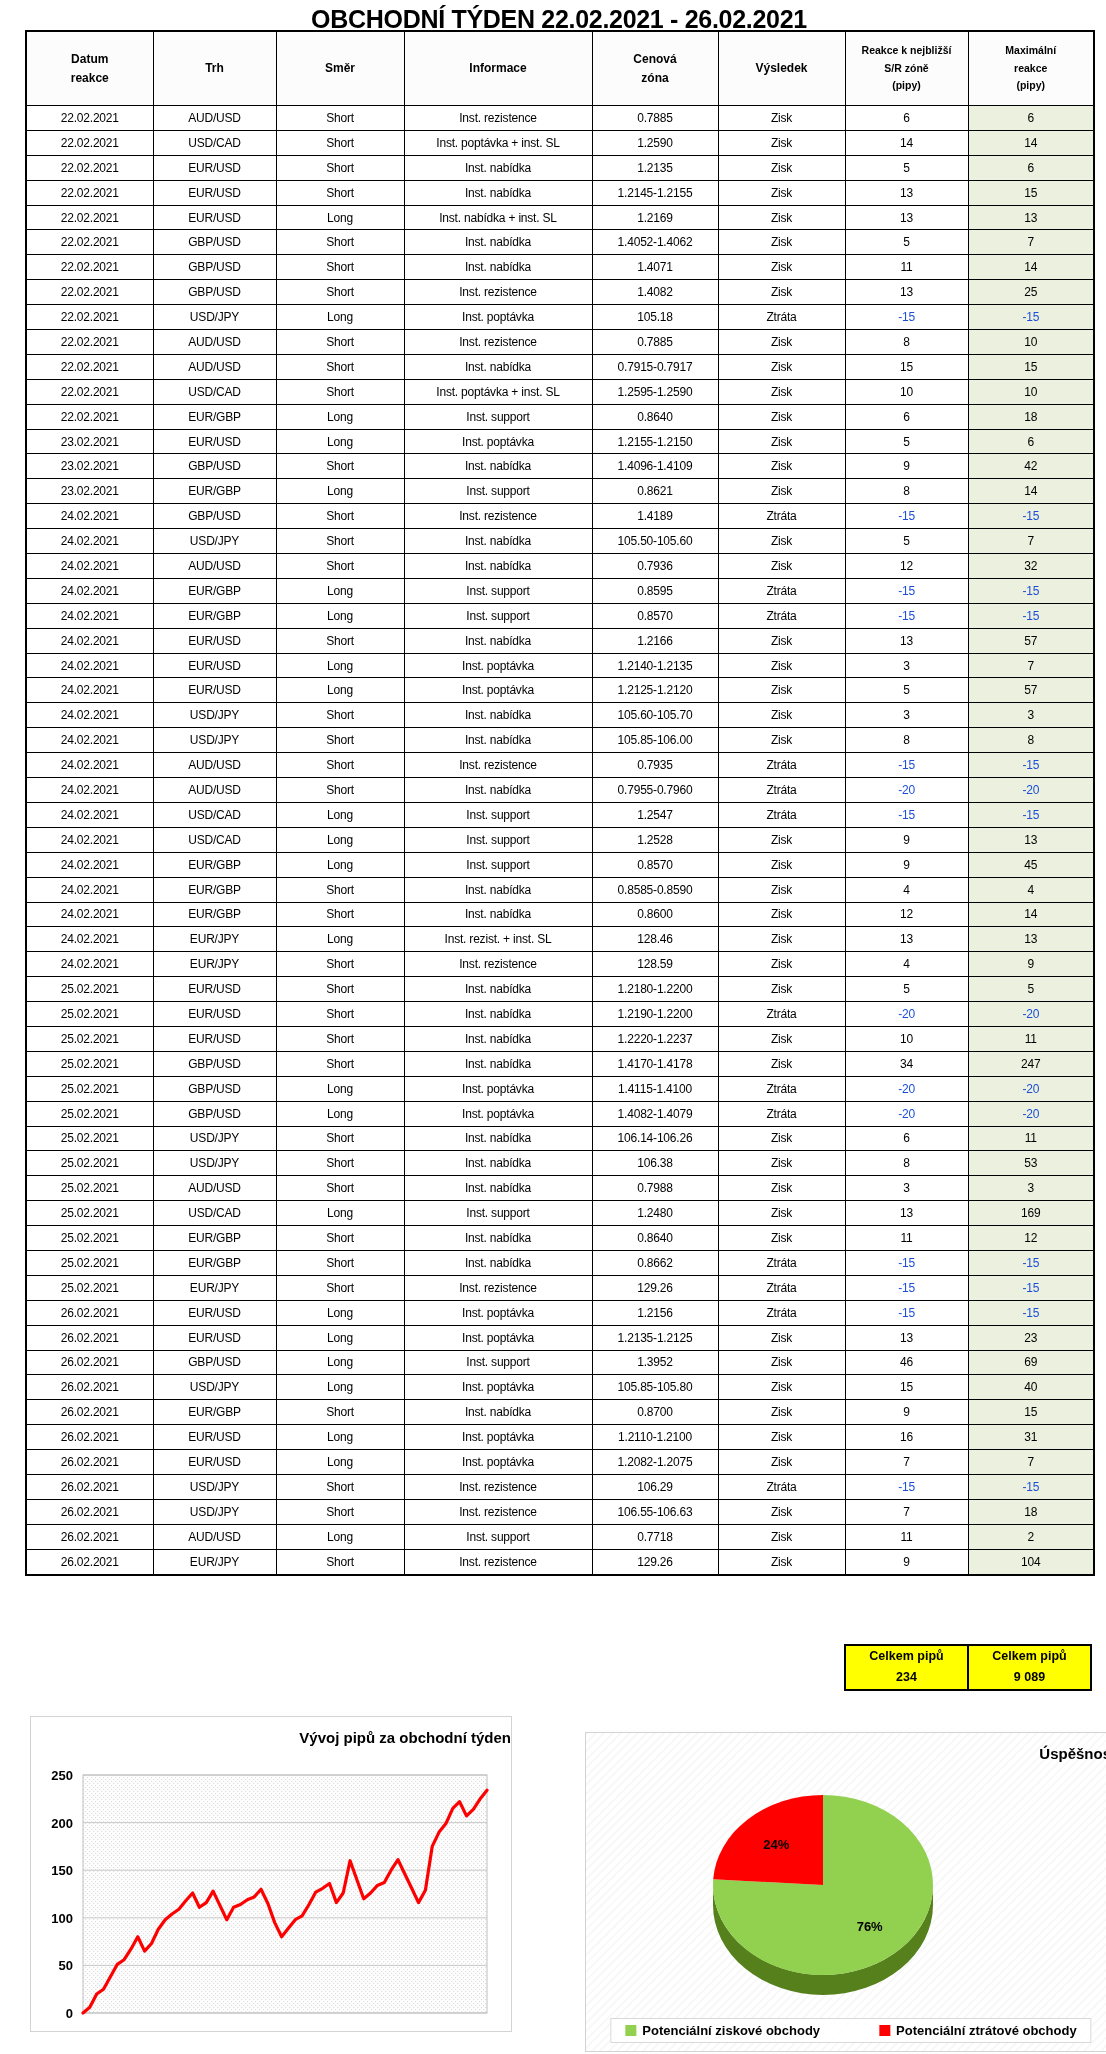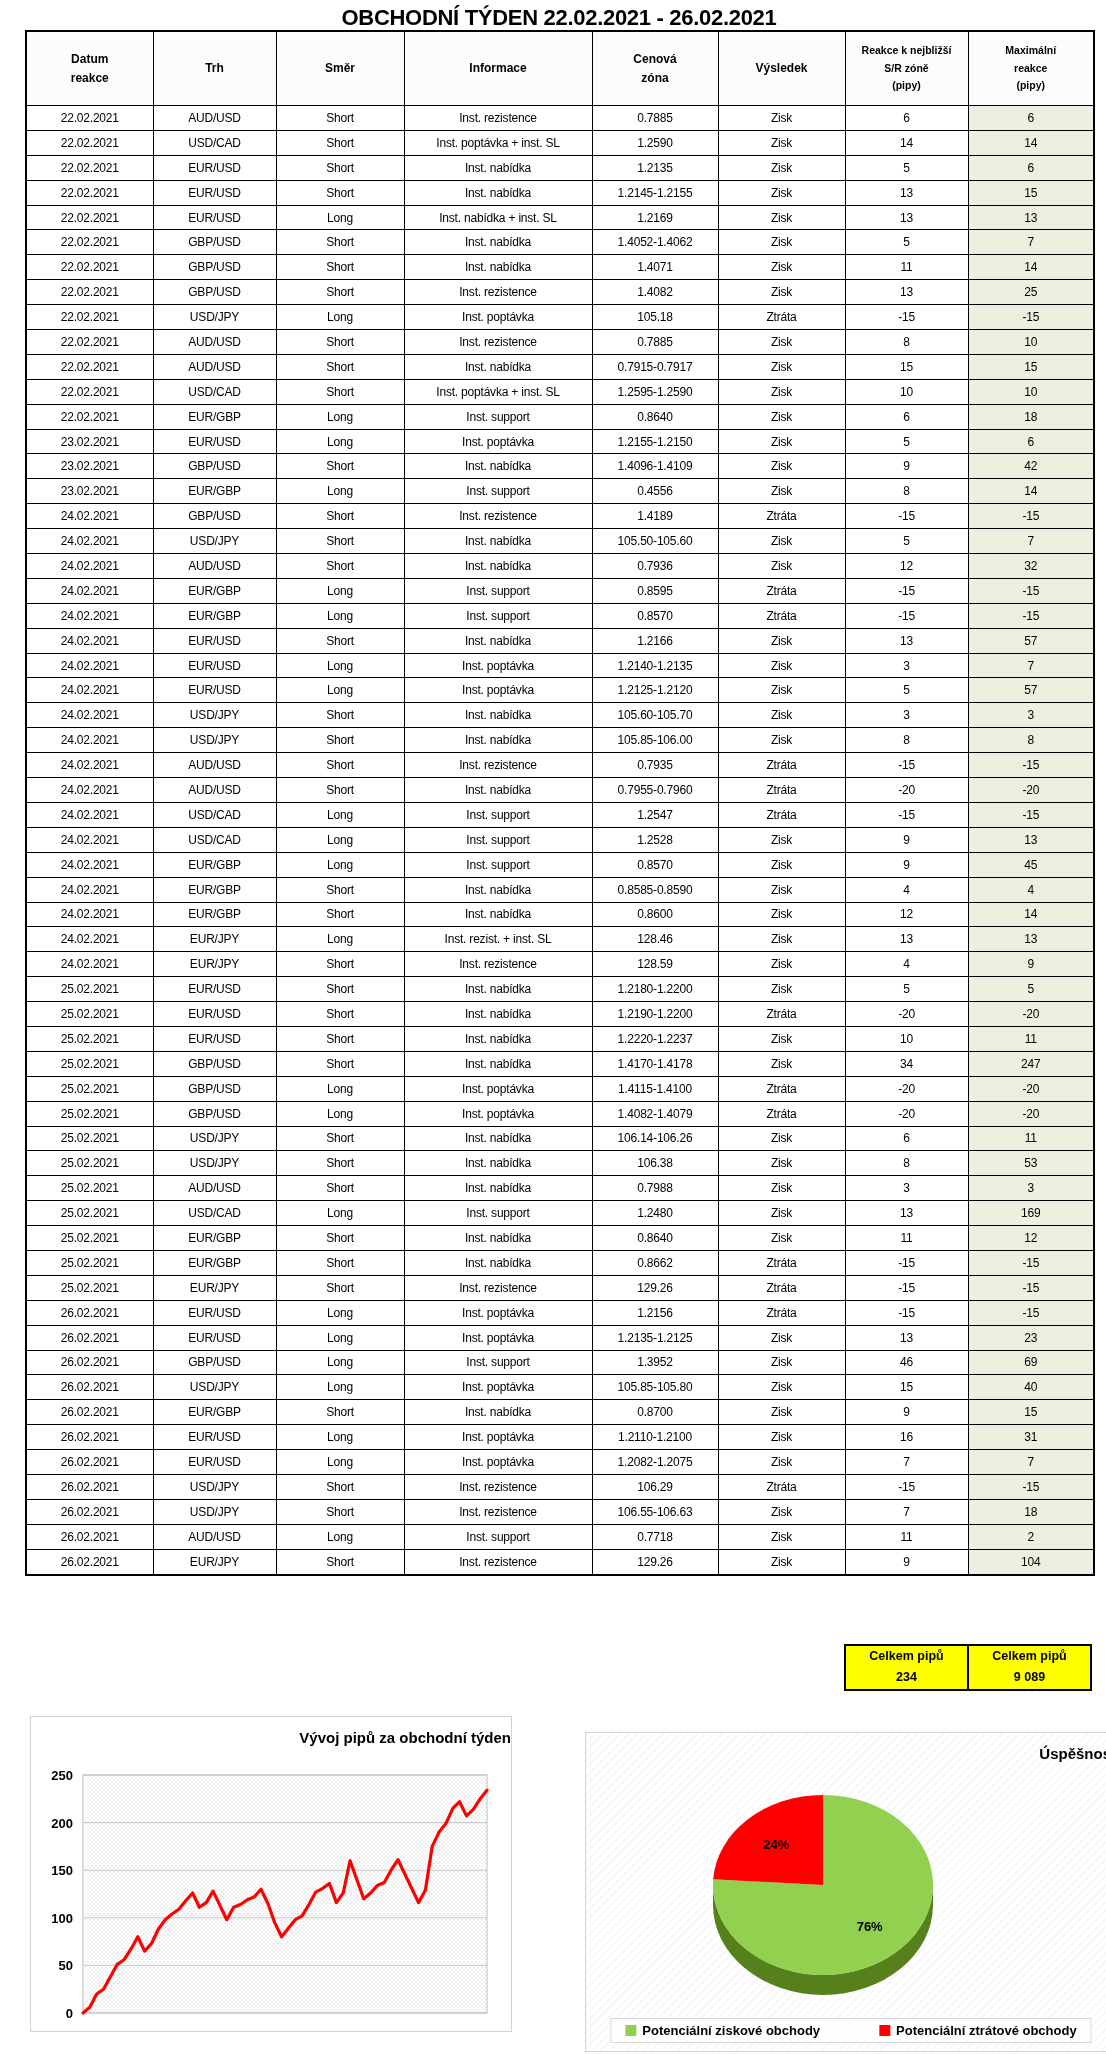--- a/index.html
+++ b/index.html
@@ -2,38 +2,38 @@
 <html><head>
 <meta charset="utf-8">
 <style>
   html,body{margin:0;padding:0;}
   body{
     width:1106px;height:2054px;position:relative;background:#ffffff;
     font-family:"Liberation Sans", sans-serif;color:#000;
   }
   .page-title{
     position:absolute;top:5px;left:25px;width:1068px;text-align:center;
-    font-size:22px;font-weight:bold;letter-spacing:-0.3px;
+    font-size:25px;font-weight:bold;letter-spacing:-0.3px;
   }
   table.trades{
     position:absolute;top:30px;left:25px;width:1068px;
     border-collapse:collapse;table-layout:fixed;border:2px solid #000;
   }
   table.trades th, table.trades td{
     border:1px solid #000;text-align:center;vertical-align:middle;
     padding:0;overflow:hidden;white-space:nowrap;
   }
   table.trades thead th{
     height:73px;font-weight:bold;font-size:12px;line-height:1.55;
     white-space:pre-line;background:#fcfcfc;
   }
   table.trades thead th.sm{font-size:10.5px;line-height:1.7;}
   table.trades tbody td{height:23.9px;font-size:12px;letter-spacing:-0.2px;}
   td.max{background:#EBF1DE;}
-  td.neg{color:#000000;}
+  td.neg{color:#1d4ed8;}
   .totals{
     position:absolute;left:844px;top:1644px;display:flex;
   }
   .total-box{
     width:121px;background:#FFFF00;border:2px solid #000;text-align:center;
     font-weight:bold;font-size:12.5px;line-height:1.7;padding:0 0;
   }
   .total-box + .total-box{margin-left:-2px;}
   .chart-panel{
     position:absolute;background:#fff;border:1px solid #D3D3D3;
@@ -240,21 +240,21 @@
         <td>1.4096-1.4109</td>
         <td>Zisk</td>
         <td>9</td>
         <td class="max">42</td>
       </tr>
       <tr>
         <td>23.02.2021</td>
         <td>EUR/GBP</td>
         <td>Long</td>
         <td>Inst. support</td>
-        <td>0.4556</td>
+        <td>0.8621</td>
         <td>Zisk</td>
         <td>8</td>
         <td class="max">14</td>
       </tr>
       <tr>
         <td>24.02.2021</td>
         <td>GBP/USD</td>
         <td>Short</td>
         <td>Inst. rezistence</td>
         <td>1.4189</td>

